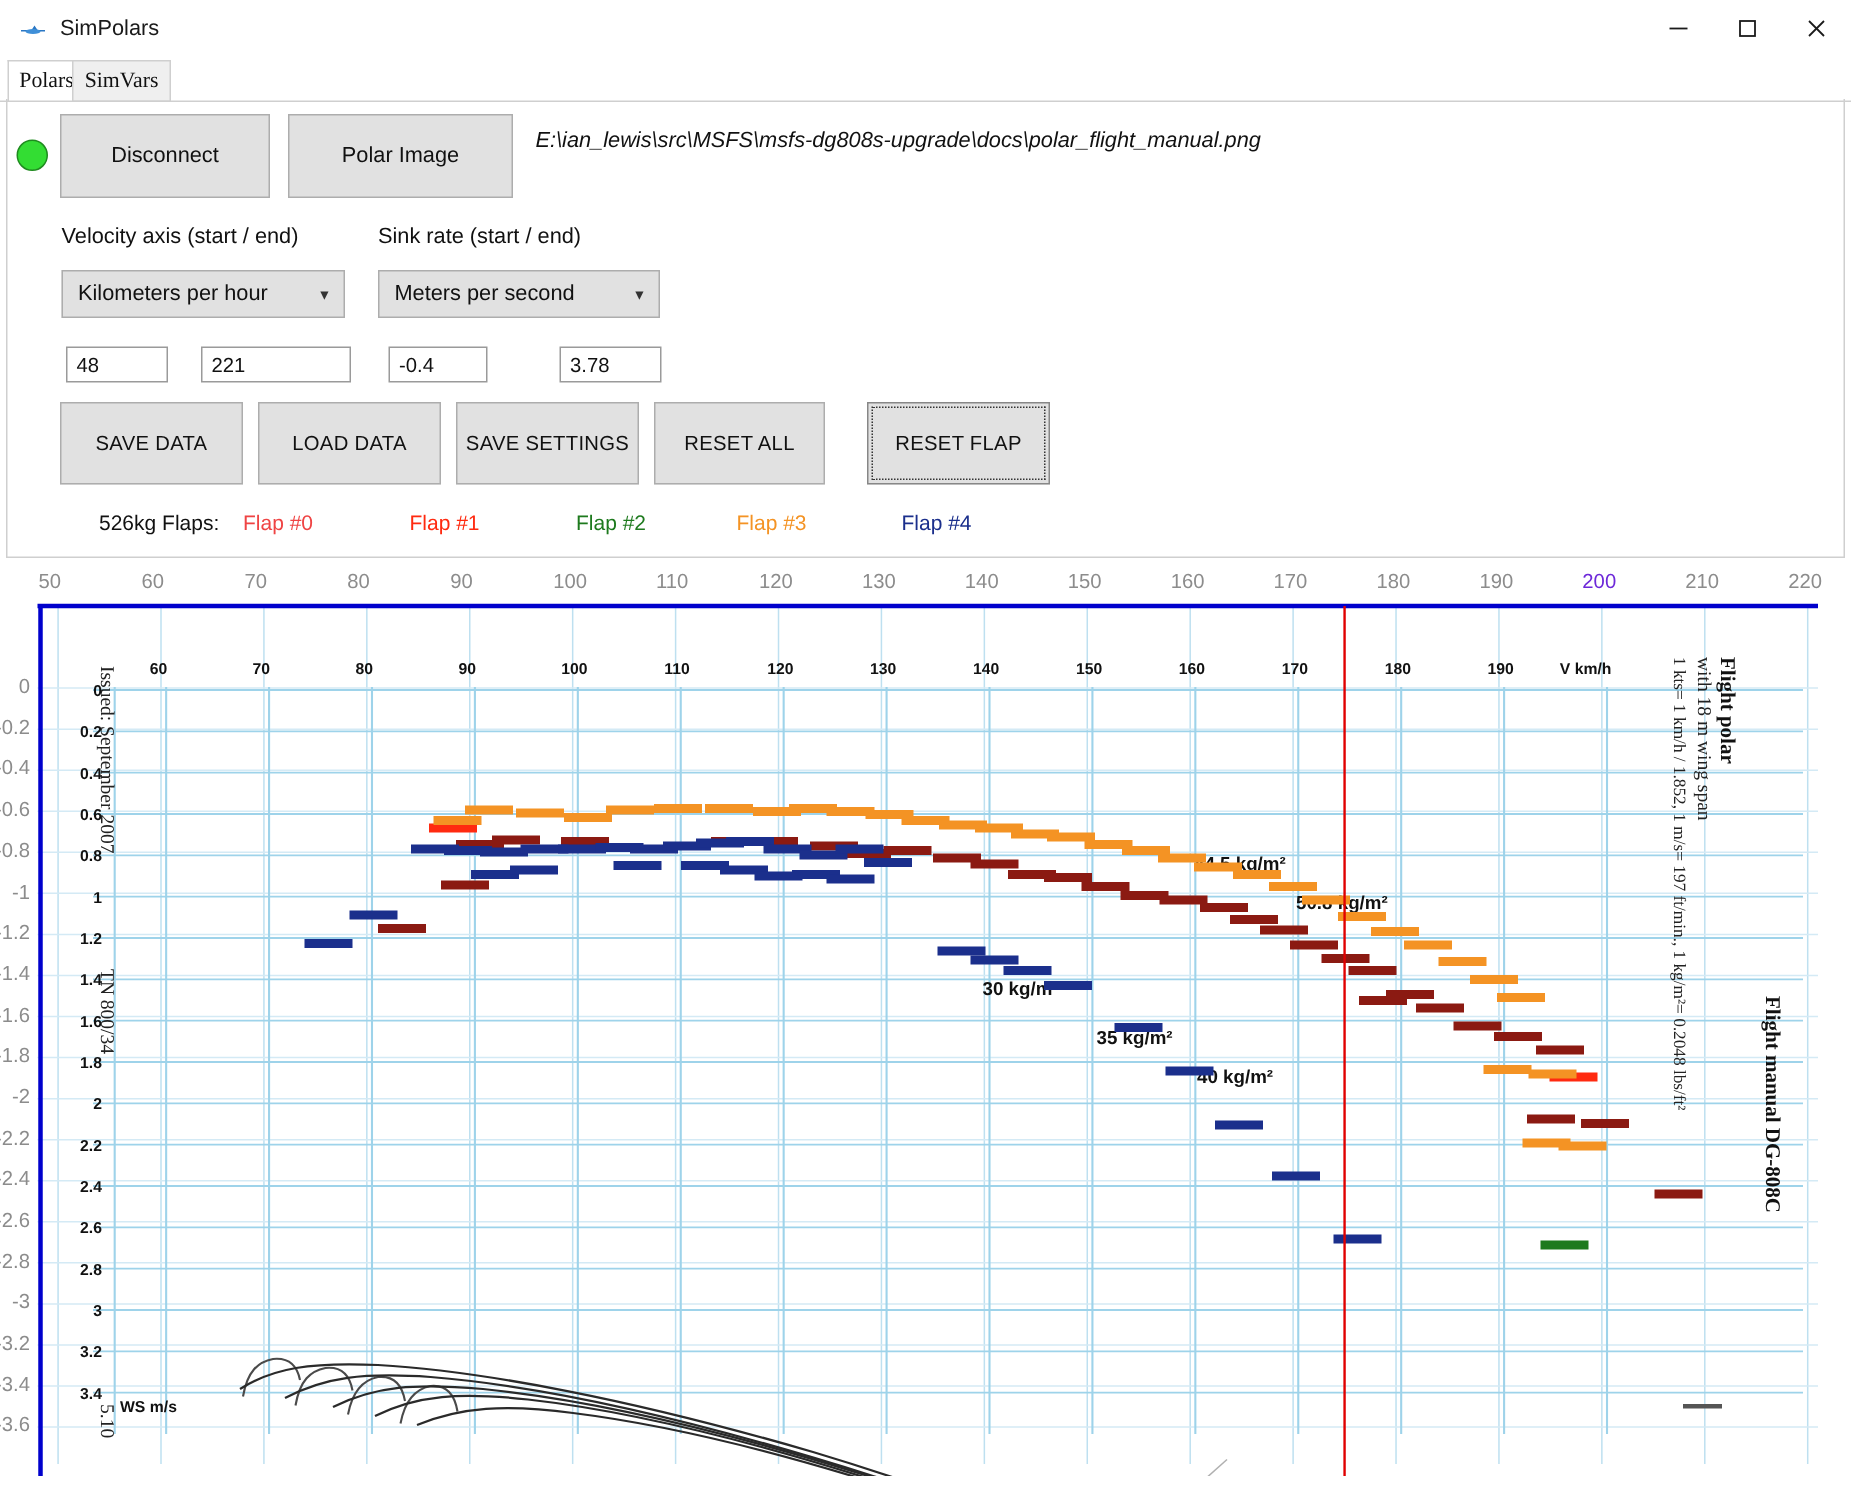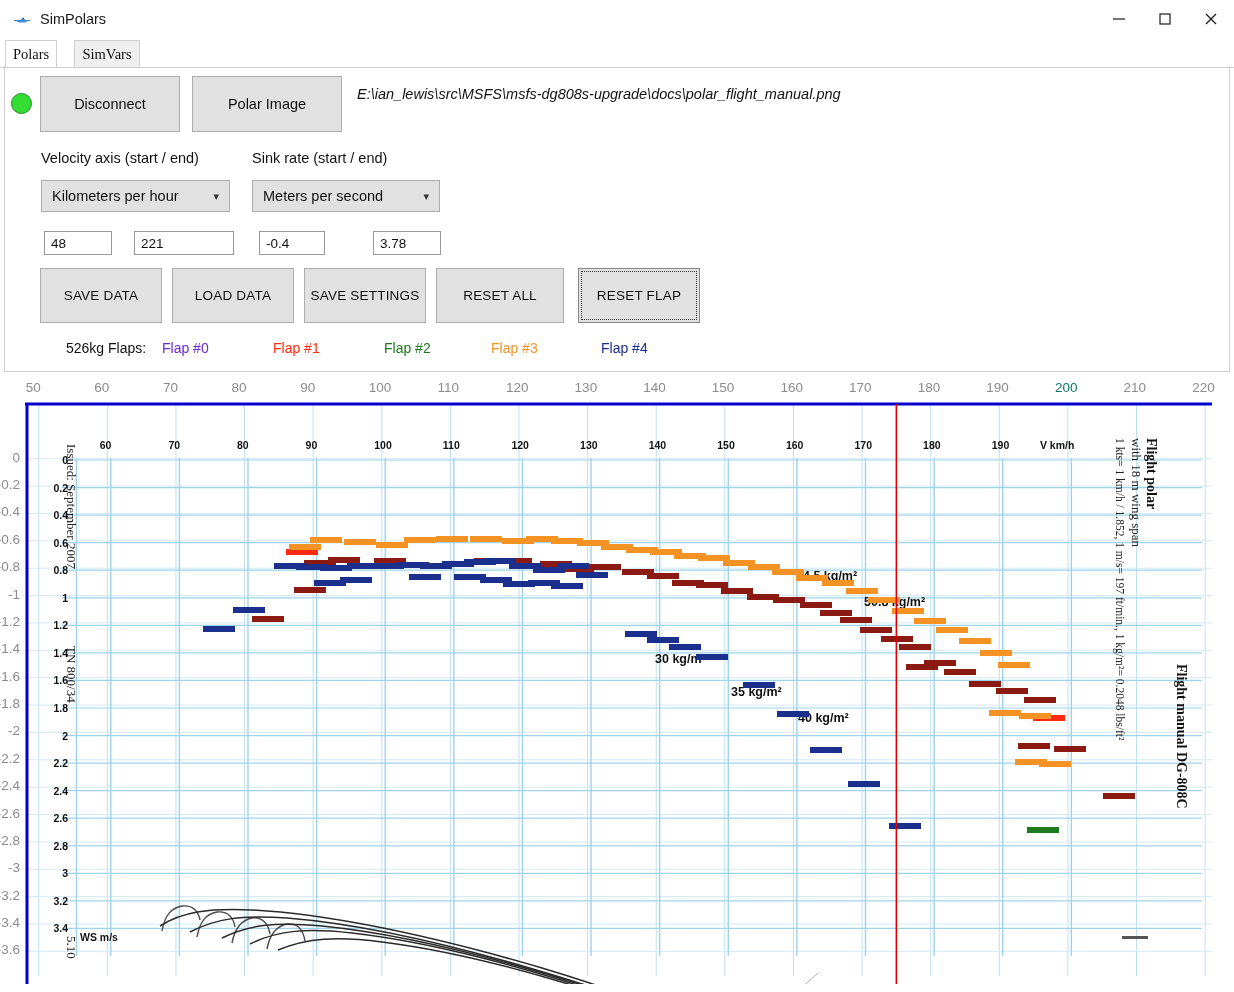--- a/index.html
+++ b/index.html
@@ -25,21 +25,21 @@
   
   #tabstrip{position:absolute;left:0;top:38px;width:1234px;height:30px;}
   .tab{
     position:absolute;top:2px;height:28px;
     font-size:14.5px;color:#111;
     display:flex;align-items:center;justify-content:center;
     box-sizing:border-box;
     font-family:Liberation Serif, serif;
   }
   #tab-polars{left:5px;width:52px;background:#ffffff;border:1px solid #cfcfcf;border-bottom:none;}
-  #tab-simvars{left:74px;width:66px;background:#efefef;border:1px solid #cfcfcf;border-bottom:1px solid #cfcfcf;}
+  #tab-simvars{left:48px;width:66px;background:#efefef;border:1px solid #cfcfcf;border-bottom:1px solid #cfcfcf;}
   #tabline{position:absolute;left:0;top:67px;width:1234px;height:1px;background:#cfcfcf;}
   
   #panel-border{position:absolute;left:4px;top:66px;width:1226px;height:306px;border:1px solid #cfcfcf;border-top:none;box-sizing:border-box;}
   
   #led{
     position:absolute;left:11px;top:93px;width:19px;height:19px;border-radius:50%;
     background:#33dd33;border:1px solid #1f8b1f;
   }
   .btn{
     position:absolute;background:#e1e1e1;border:1px solid #adadad;box-sizing:border-box;
@@ -67,21 +67,21 @@
   #txt-vend{left:134px;top:231px;width:100px;}
   #txt-sstart{left:259px;top:231px;width:66px;}
   #txt-send{left:373px;top:231px;width:68px;}
   .actionbtn{
     position:absolute;top:268px;height:55px;background:#e1e1e1;border:1px solid #adadad;box-sizing:border-box;
     font-size:13.5px;color:#111;display:flex;align-items:center;justify-content:center;letter-spacing:.2px;
   }
   #btn-savedata{left:40px;width:122px;}
   #btn-loaddata{left:172px;width:122px;}
   #btn-savesettings{left:304px;width:122px;}
-  #btn-resetall{left:436px;width:128px;}
+  #btn-resetall{left:436px;width:114px;}
   #btn-resetflap{left:578px;width:122px;border:1px solid #878787;outline:1px dotted #333;outline-offset:-4px;}
   #flapsrow{position:absolute;left:41px;top:340px;height:20px;font-size:14px;}
   #flapsrow span{position:absolute;white-space:nowrap;margin-left:25px;}
   #flaps-caption{left:0px;color:#111;}
   .flaplabel{font-size:14px;}
   
   #chart{position:absolute;left:22px;top:396px;width:1192px;height:588px;}
   #chart-inner-bg{position:absolute;left:0;top:0;width:100%;height:100%;background:#ffffff;}
   svg.chartsvg{position:absolute;left:0;top:0;}
   .img-tick{font-size:10.5px;fill:#111;font-weight:bold;font-family:"Liberation Sans",sans-serif;}
@@ -151,21 +151,21 @@
 <div class="txt" id="txt-send">3.78</div>
 
 <div class="actionbtn" id="btn-savedata">SAVE DATA</div>
 <div class="actionbtn" id="btn-loaddata">LOAD DATA</div>
 <div class="actionbtn" id="btn-savesettings">SAVE SETTINGS</div>
 <div class="actionbtn" id="btn-resetall">RESET ALL</div>
 <div class="actionbtn" id="btn-resetflap">RESET FLAP</div>
 
 <div id="flapsrow">
   <span id="flaps-caption">526kg Flaps:</span>
-<span class="flaplabel" style="left: 96px; color: #6d28d9;">Flap #0</span>
+<span class="flaplabel" style="left: 96px; color: #ef4444;">Flap #0</span>
     <span class="flaplabel" style="left: 207px; color: rgb(255, 42, 16);">Flap #1</span>
     <span class="flaplabel" style="left: 318px; color: rgb(30, 122, 30);">Flap #2</span>
     <span class="flaplabel" style="left: 425px; color: rgb(244, 147, 36);">Flap #3</span>
     <span class="flaplabel" style="left: 535px; color: rgb(27, 47, 140);">Flap #4</span>
   </div>
 
 <div id="chart">
   <div id="chart-inner-bg"></div>
   <svg class="chartsvg" id="chartsvg" width="1192" height="588" viewBox="0 0 1192 588">
       <g>
@@ -441,21 +441,21 @@
     <div style="position: absolute; font-size: 13.5px; color: rgb(140, 140, 140); white-space: nowrap; left: 346.786px; top: -16px;">100</div>
     <div style="position: absolute; font-size: 13.5px; color: rgb(140, 140, 140); white-space: nowrap; left: 415.399px; top: -16px;">110</div>
     <div style="position: absolute; font-size: 13.5px; color: rgb(140, 140, 140); white-space: nowrap; left: 484.012px; top: -16px;">120</div>
     <div style="position: absolute; font-size: 13.5px; color: rgb(140, 140, 140); white-space: nowrap; left: 552.624px; top: -16px;">130</div>
     <div style="position: absolute; font-size: 13.5px; color: rgb(140, 140, 140); white-space: nowrap; left: 621.237px; top: -16px;">140</div>
     <div style="position: absolute; font-size: 13.5px; color: rgb(140, 140, 140); white-space: nowrap; left: 689.85px; top: -16px;">150</div>
     <div style="position: absolute; font-size: 13.5px; color: rgb(140, 140, 140); white-space: nowrap; left: 758.462px; top: -16px;">160</div>
     <div style="position: absolute; font-size: 13.5px; color: rgb(140, 140, 140); white-space: nowrap; left: 827.075px; top: -16px;">170</div>
     <div style="position: absolute; font-size: 13.5px; color: rgb(140, 140, 140); white-space: nowrap; left: 895.688px; top: -16px;">180</div>
     <div style="position: absolute; font-size: 13.5px; color: rgb(140, 140, 140); white-space: nowrap; left: 964.301px; top: -16px;">190</div>
-    <div style="position: absolute; font-size: 13.5px; color: #0f766e; white-space: nowrap; left: 1032.91px; top: -16px;">200</div>
+    <div style="position: absolute; font-size: 13.5px; color: #6d28d9; white-space: nowrap; left: 1032.91px; top: -16px;">200</div>
     <div style="position: absolute; font-size: 13.5px; color: rgb(140, 140, 140); white-space: nowrap; left: 1101.53px; top: -16px;">210</div>
     <div style="position: absolute; font-size: 13.5px; color: rgb(140, 140, 140); white-space: nowrap; left: 1170.14px; top: -16px;">220</div>
     <div style="position: absolute; font-size: 13.5px; color: rgb(140, 140, 140); white-space: nowrap; text-align: right; width: 30px; left: -32px; top: 53.7368px;">0</div>
     <div style="position: absolute; font-size: 13.5px; color: rgb(140, 140, 140); white-space: nowrap; text-align: right; width: 30px; left: -32px; top: 81.1053px;">-0.2</div>
     <div style="position: absolute; font-size: 13.5px; color: rgb(140, 140, 140); white-space: nowrap; text-align: right; width: 30px; left: -32px; top: 108.474px;">-0.4</div>
     <div style="position: absolute; font-size: 13.5px; color: rgb(140, 140, 140); white-space: nowrap; text-align: right; width: 30px; left: -32px; top: 135.842px;">-0.6</div>
     <div style="position: absolute; font-size: 13.5px; color: rgb(140, 140, 140); white-space: nowrap; text-align: right; width: 30px; left: -32px; top: 163.211px;">-0.8</div>
     <div style="position: absolute; font-size: 13.5px; color: rgb(140, 140, 140); white-space: nowrap; text-align: right; width: 30px; left: -32px; top: 190.579px;">-1</div>
     <div style="position: absolute; font-size: 13.5px; color: rgb(140, 140, 140); white-space: nowrap; text-align: right; width: 30px; left: -32px; top: 217.947px;">-1.2</div>
     <div style="position: absolute; font-size: 13.5px; color: rgb(140, 140, 140); white-space: nowrap; text-align: right; width: 30px; left: -32px; top: 245.316px;">-1.4</div>

